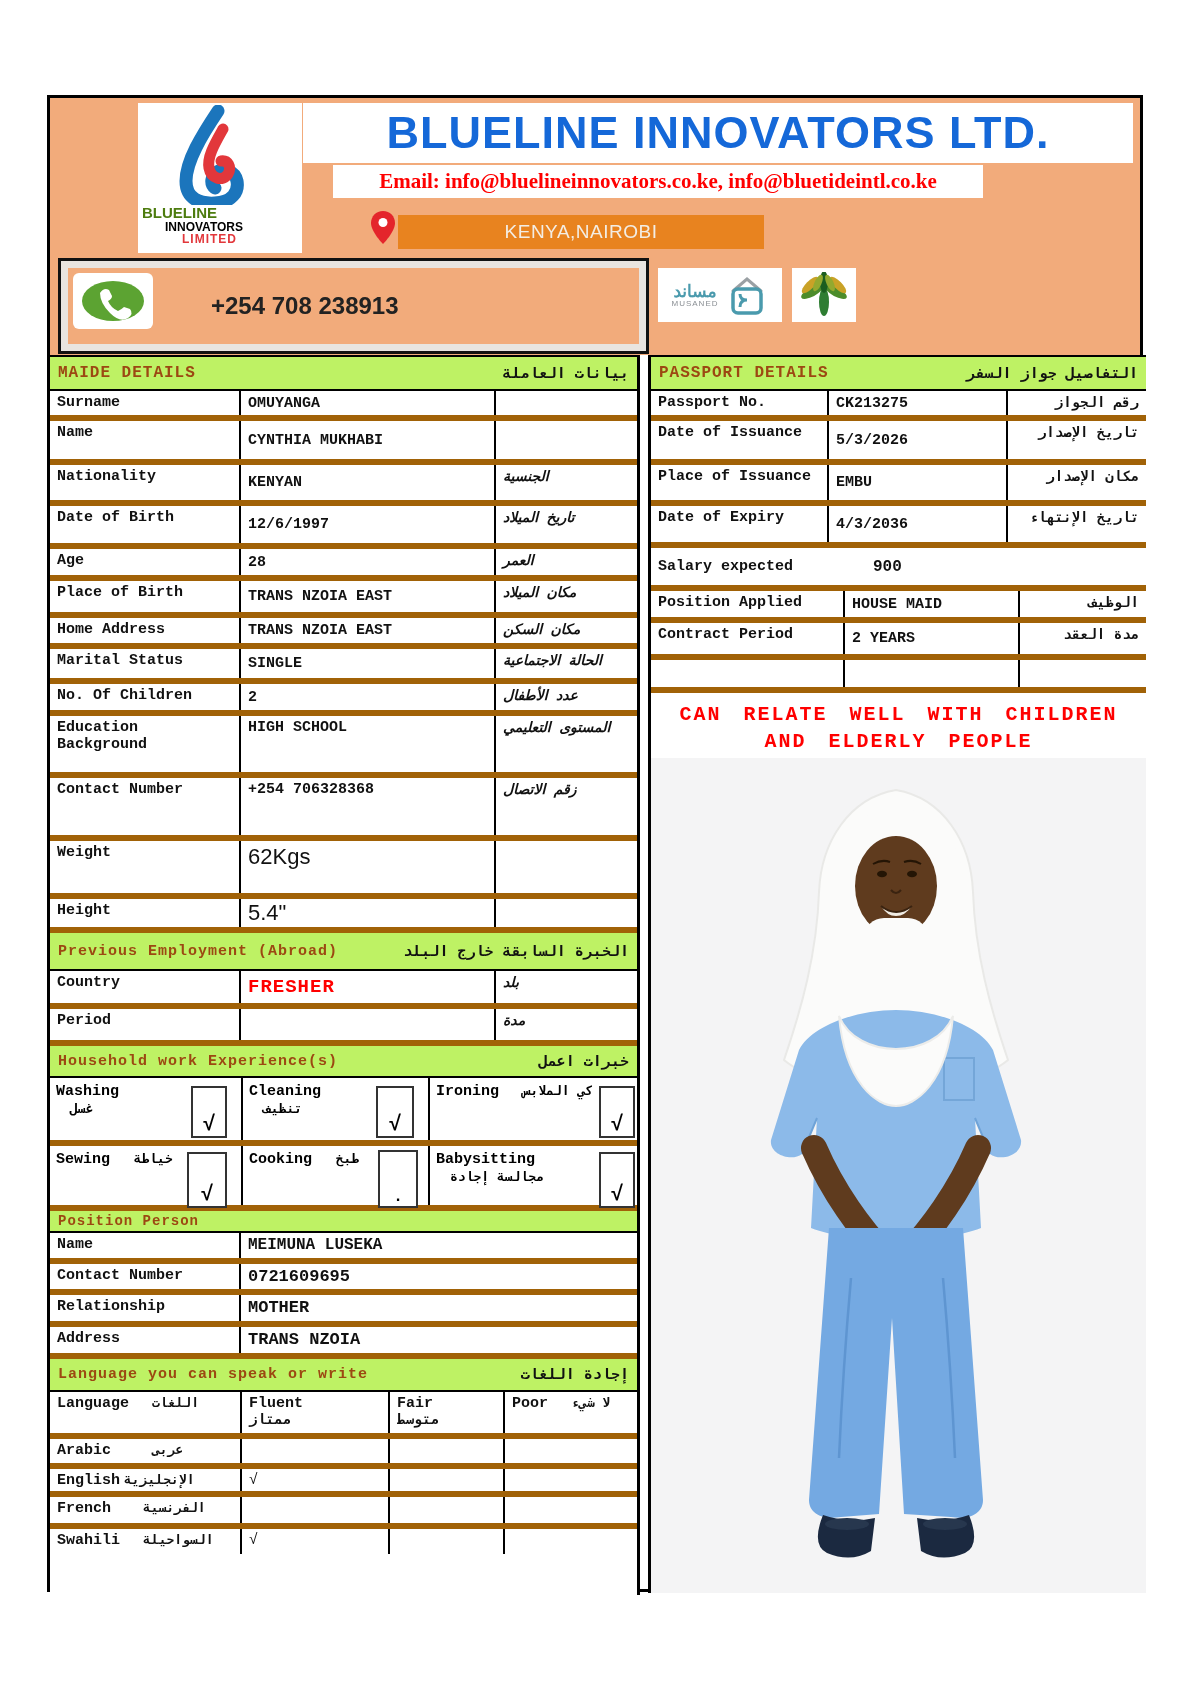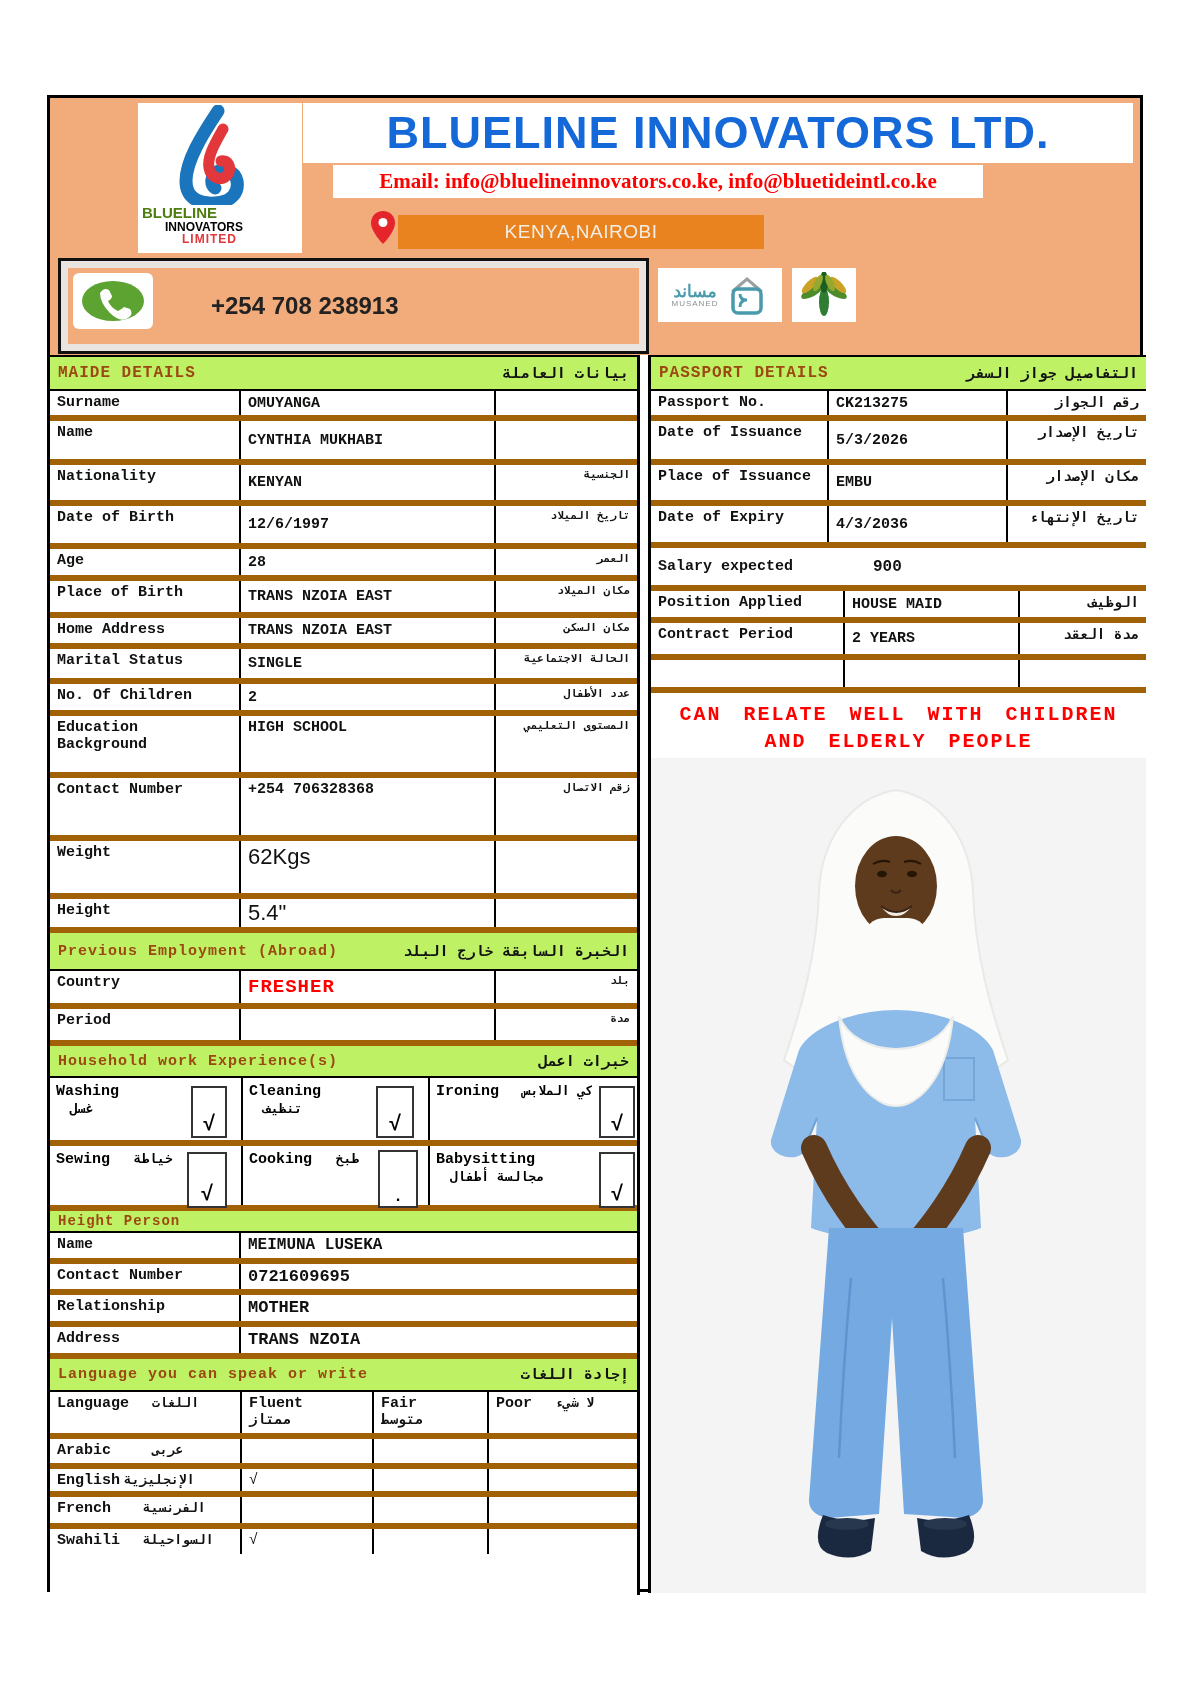--- a/index.html
+++ b/index.html
@@ -46,40 +46,40 @@
         border-left:3px solid #000;background:#fff;}
   .band{display:flex;justify-content:space-between;align-items:center;background:#bef264;
         border-top:2px solid #000;border-bottom:2px solid #000;box-sizing:border-box;padding:0 8px;}
   .band .en{color:#9c4812;font-weight:bold;font-size:16px;letter-spacing:1px;white-space:nowrap;}
   .band .ar{color:#111;font-weight:bold;font-size:15px;}
   .row{display:flex;border-bottom:6px solid #a16207;box-sizing:border-box;background:#fff;}
   .cell{box-sizing:border-box;padding:3px 7px;overflow:hidden;font-size:15px;font-weight:bold;color:#111;}
   .bl{border-left:2px solid #000;}
   .c1{width:189px;flex:none;}
   .c2{width:255px;flex:none;display:flex;align-items:center;}
-  .c3{flex:1;text-align:right;font-size:11px;}
+  .c3{flex:1;font-size:14px;font-style:italic;}
   .tall .c2{align-items:flex-start;}
   .sansval{font-family:"Liberation Sans",sans-serif;font-weight:normal;font-size:22px;}
   .redval{color:#ff0000;font-size:19px;letter-spacing:1px;}
   
   .p1{width:176px;flex:none;}
   .p2{width:179px;flex:none;display:flex;align-items:center;}
   .p3{flex:1;text-align:right;font-size:14px;}
   .q1{width:192px;flex:none;}
   .q2{width:175px;flex:none;display:flex;align-items:center;}
   .q3{flex:1;text-align:right;font-size:14px;}
   
   .skillcell{position:relative;box-sizing:border-box;padding:4px 6px;}
   .skill-en{font-size:15px;font-weight:bold;}
   .skill-ar{font-size:13px;font-weight:bold;margin-left:14px;}
   .chk{position:absolute;border:2px solid #333;background:#fff;display:flex;
        align-items:flex-end;justify-content:center;font-size:21px;font-weight:bold;}
   
   .l1{width:190px;flex:none;}
-  .l2{width:132px;flex:none;}
+  .l2{width:148px;flex:none;}
   .l3{width:115px;flex:none;}
   .l4{flex:1;}
   .lhd{display:flex;flex-direction:column;line-height:1.15;}
   .lhd .a{font-size:14px;}
   .tick{font-weight:normal;font-size:15px;}
   
   .note{position:absolute;left:0;width:100%;text-align:center;color:#ff0000;
         font-weight:bold;font-size:20px;letter-spacing:2px;word-spacing:8px;white-space:nowrap;}
   .photo{position:absolute;left:0;top:403px;width:100%;height:835px;background:#f4f4f5;}
 </style>
@@ -279,29 +279,29 @@
         </div>
         <div class="skillcell bl" style="width:187px;flex:none">
           <span class="skill-en">Cooking</span>
           <span class="skill-ar">طبخ</span>
           <div class="chk" style="right:10px;top:4px;width:36px;height:54px;font-size:16px">
             <span>.</span>
           </div>
         </div>
         <div class="skillcell bl" style="flex:1">
           <span class="skill-en">Babysitting</span><br>
-          <span class="skill-ar">مجالسة  أطفال</span>
+          <span class="skill-ar">مجالسة  إجادة</span>
           <div class="chk" style="right:2px;top:6px;width:32px;height:52px">
             <span>√</span>
           </div>
         </div>
       </div>
 
       <div class="band" style="height:22px;border-top:none">
-        <span class="en" style="font-size:14px">Height Person</span>
+        <span class="en" style="font-size:14px">Position Person</span>
       </div>
       <div class="row" style="height:31px">
         <div class="cell c1">Name</div>
         <div class="cell bl" style="flex:1;font-size:16px">MEIMUNA LUSEKA</div>
       </div>
       <div class="row" style="height:31px">
         <div class="cell c1">Contact Number</div>
         <div class="cell bl" style="flex:1;font-size:17px">0721609695</div>
       </div>
       <div class="row" style="height:32px">

